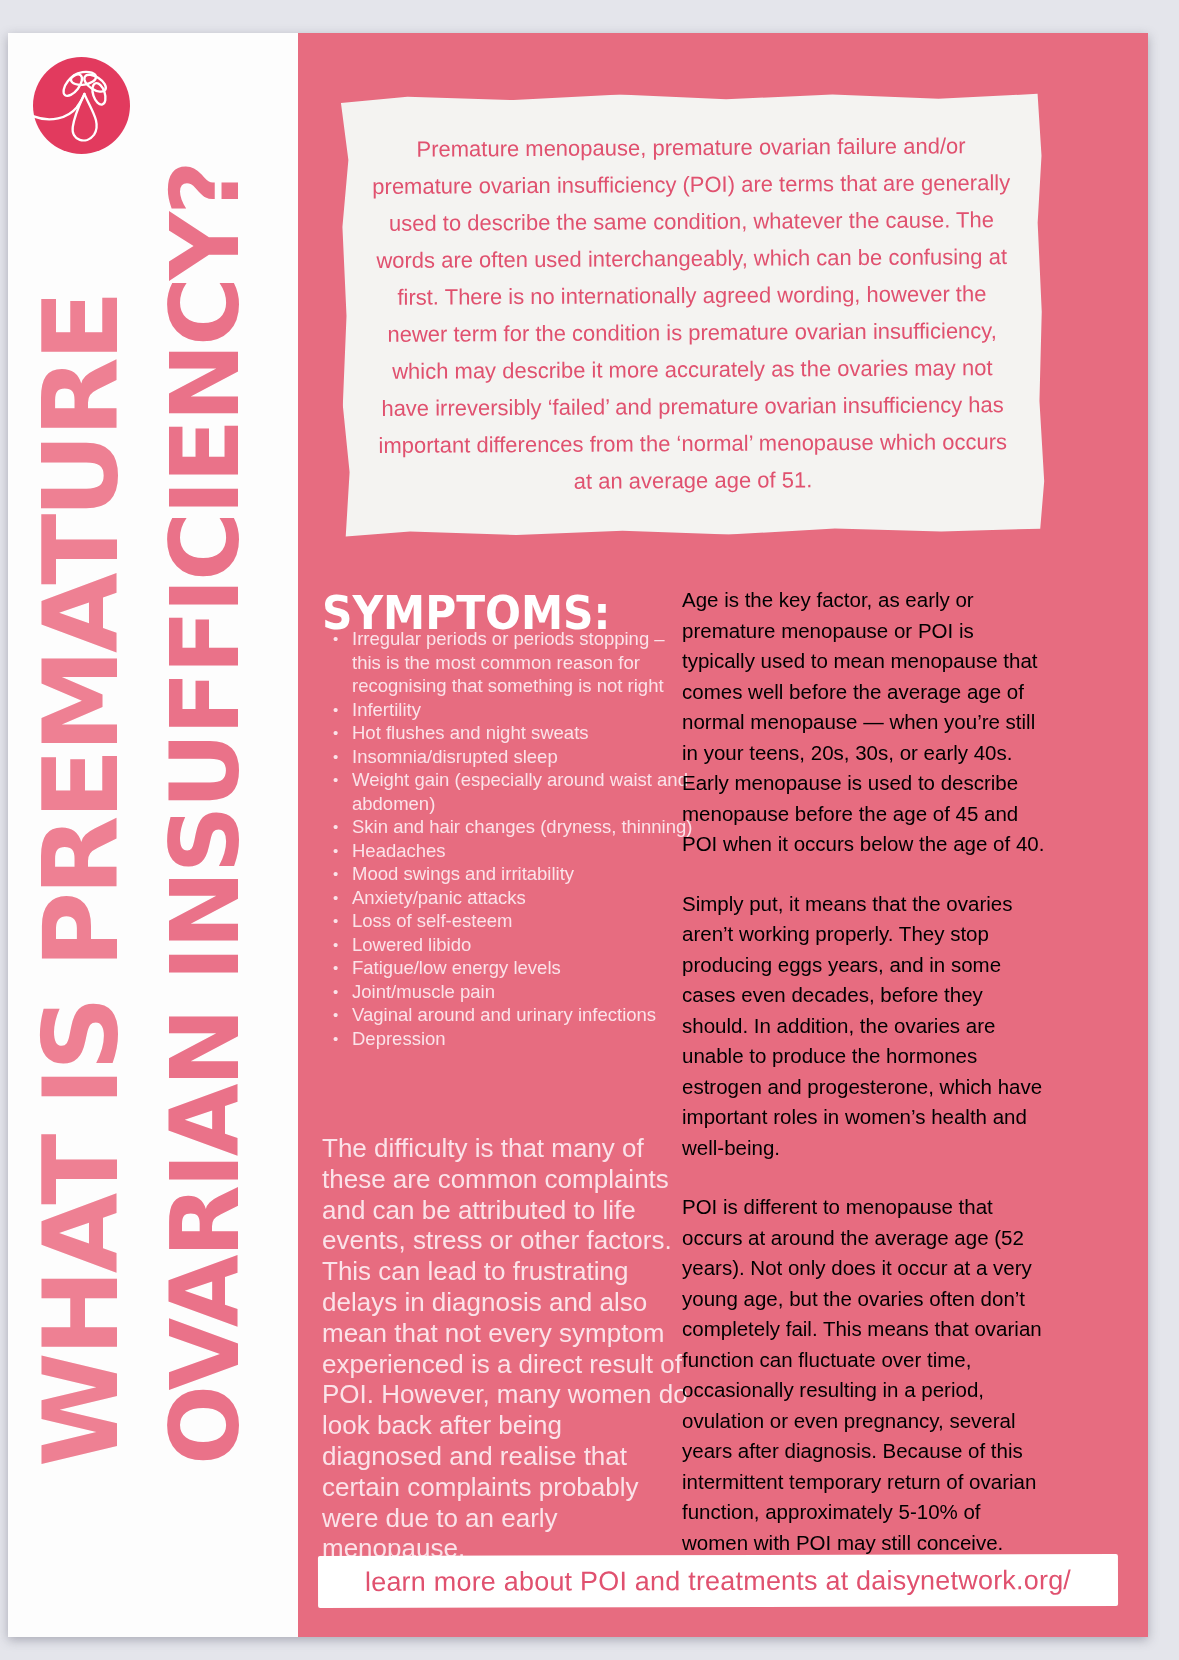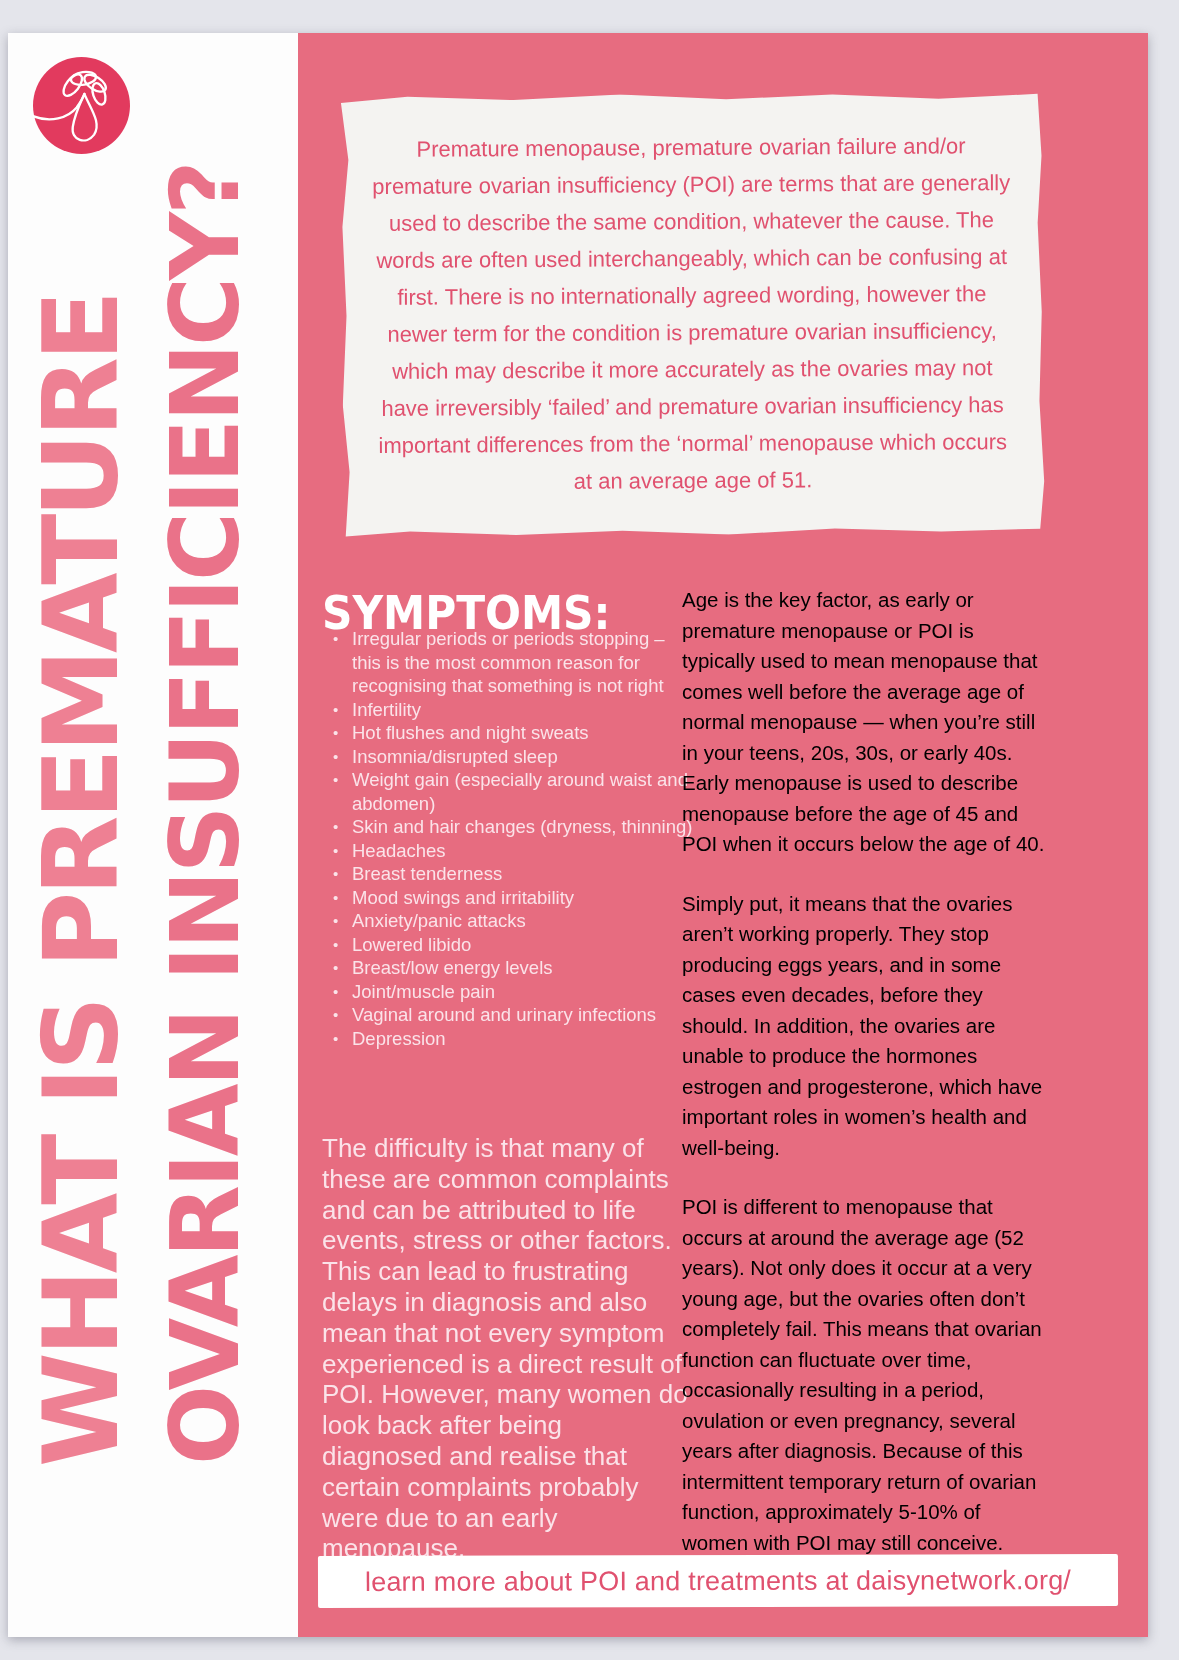--- a/index.html
+++ b/index.html
@@ -162,25 +162,25 @@
     <div class="symptoms-heading">SYMPTOMS:</div>
 
     <ul class="symptoms-list">
       <li>Irregular periods or periods stopping – this is the most common reason for recognising that something is not right</li>
       <li>Infertility</li>
       <li>Hot flushes and night sweats</li>
       <li>Insomnia/disrupted sleep</li>
       <li>Weight gain (especially around waist and abdomen)</li>
       <li>Skin and hair changes (dryness, thinning)</li>
       <li>Headaches</li>
-      <li>Breast tenderness</li>
       <li>Mood swings and irritability</li>
       <li>Anxiety/panic attacks</li>
+      <li>Loss of self-esteem</li>
       <li>Lowered libido</li>
-      <li>Breast/low energy levels</li>
+      <li>Fatigue/low energy levels</li>
       <li>Joint/muscle pain</li>
       <li>Vaginal around and urinary infections</li>
       <li>Depression</li>
     </ul>
 
     <div class="left-para">The difficulty is that many of these are common complaints and can be attributed to life events, stress or other factors. This can lead to frustrating delays in diagnosis and also mean that not every symptom experienced is a direct result of POI. However, many women do look back after being diagnosed and realise that certain complaints probably were due to an early menopause.</div>
 
     <div class="right-col">
       <p>Age is the key factor, as early or premature menopause or POI is typically used to mean menopause that comes well before the average age of normal menopause — when you’re still in your teens, 20s, 30s, or early 40s. Early menopause is used to describe menopause before the age of 45 and POI when it occurs below the age of 40.</p>
       <p>Simply put, it means that the ovaries aren’t working properly. They stop producing eggs years, and in some cases even decades, before they should. In addition, the ovaries are unable to produce the hormones estrogen and progesterone, which have important roles in women’s health and well-being.</p>

